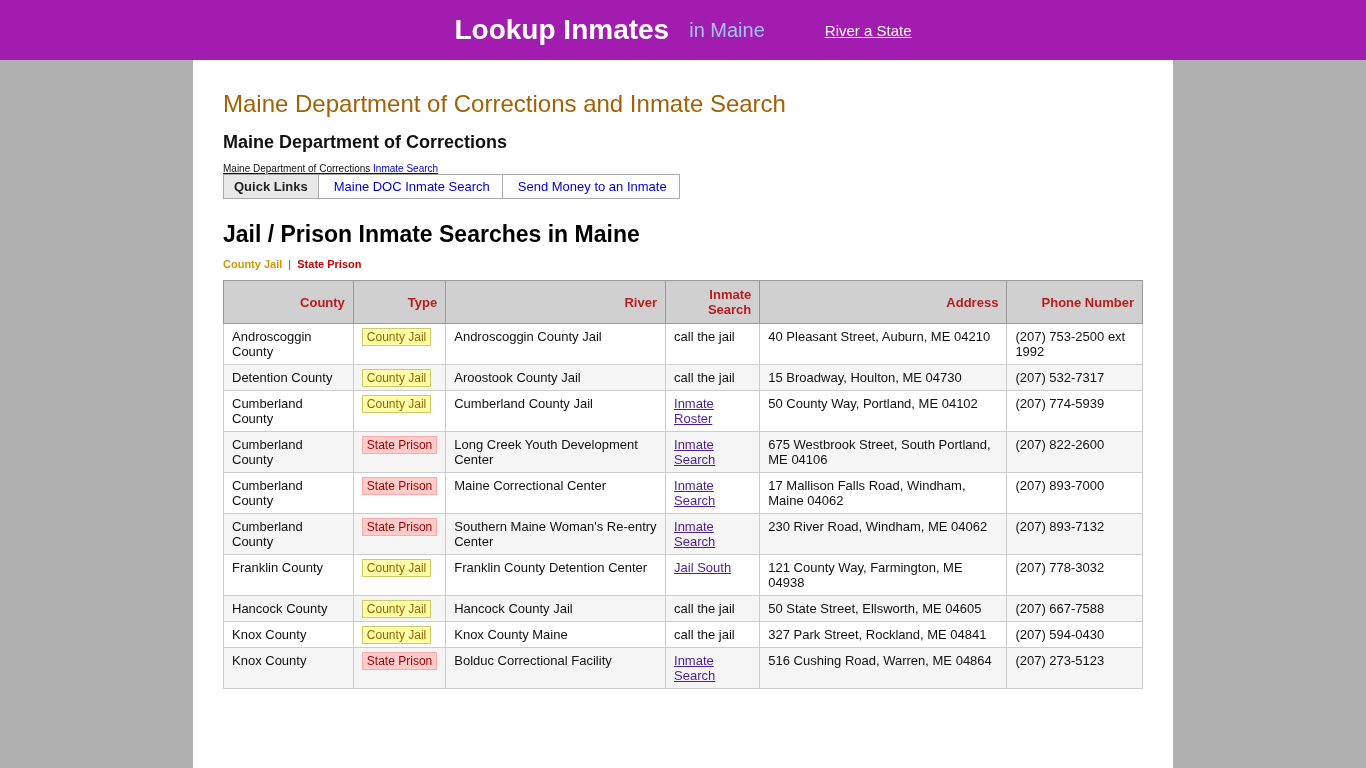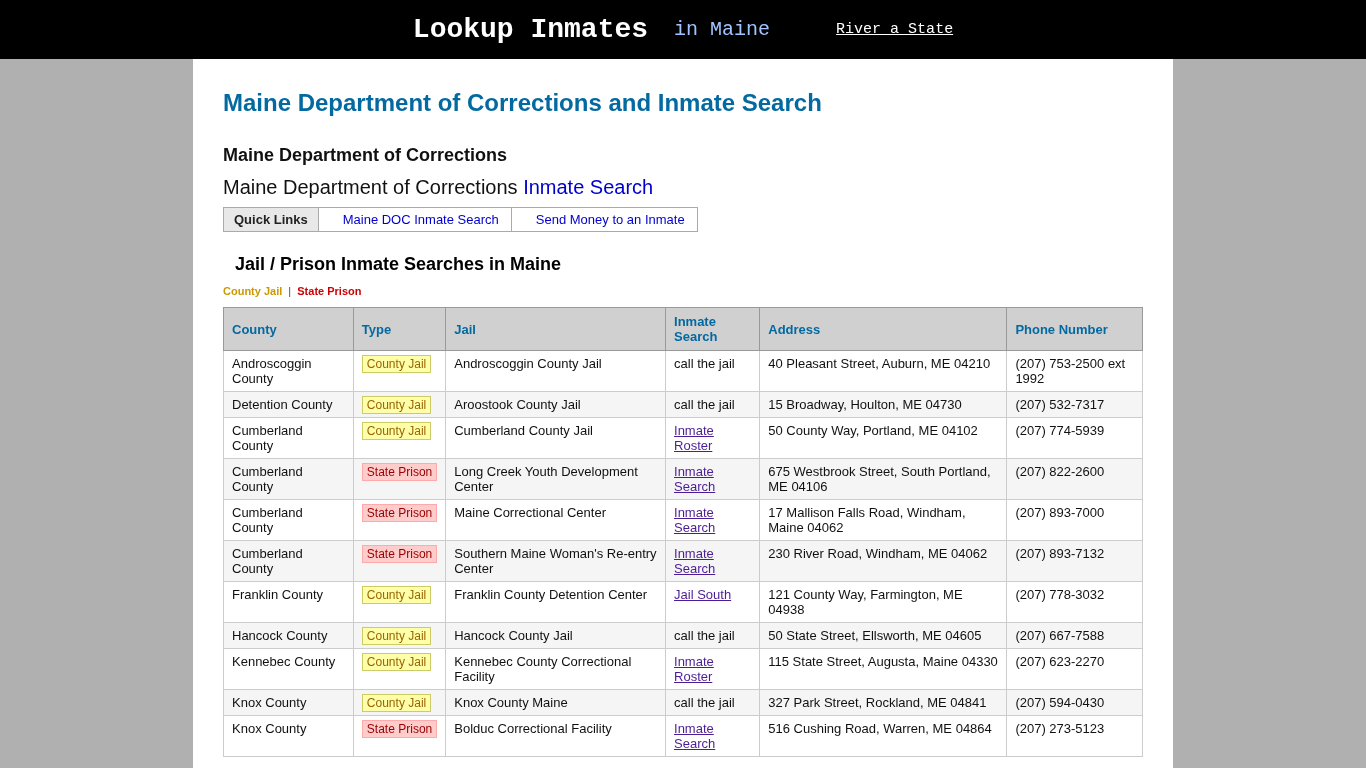--- a/index.html
+++ b/index.html
@@ -2,28 +2,27 @@
 <html><head>
   <meta charset="utf-8">
   <style>
     * { box-sizing: border-box; margin: 0; padding: 0; }
     body {
       background-color: #b0b0b0;
       font-family: Arial, sans-serif;
       font-size: 14px;
     }
     #header {
-      background-color: #000000;
+      background-color: #a21caf;
       width: 100%;
       padding: 14px 20px;
       display: flex;
       align-items: center;
       justify-content: center;
-      gap: 26px;
-      font-family: Liberation Mono, monospace;
+      gap: 20px;
     }
     #header-title {
       color: white;
       font-size: 28px;
       font-weight: bold;
     }
     #header-subtitle {
       color: #a0c4ff;
       font-size: 20px;
       font-weight: normal;
@@ -37,43 +36,43 @@
     }
     #main-container {
       width: 980px;
       margin: 0 auto;
       background: white;
       padding: 30px 30px 40px 30px;
       min-height: 720px;
     }
     h1.page-title {
       font-size: 24px;
-      font-weight: bold;
-      color: #0369a1;
-      margin-bottom: 28px;
+      font-weight: normal;
+      color: #a16207;
+      margin-bottom: 14px;
     }
     h2.section-title {
       font-size: 18px;
       font-weight: bold;
       color: #111;
       margin-bottom: 10px;
     }
     .doc-text {
-      font-size: 20px;
+      font-size: 10px;
       color: #111;
-      margin-bottom: 8px;
+      text-decoration: underline;
     }
     .doc-link {
       color: #0000cc;
       text-decoration: none;
     }
     .quick-links-bar {
       display: flex;
       align-items: center;
-      gap: 12px;
+      gap: 3px;
       margin-bottom: 22px;
       border: 1px solid #aaa;
       width: fit-content;
     }
     .ql-label {
       background: #e8e8e8;
       border-right: 1px solid #aaa;
       padding: 4px 10px;
       font-weight: bold;
       font-size: 13px;
@@ -81,24 +80,23 @@
     }
     .ql-link {
       padding: 4px 12px;
       font-size: 13px;
       color: #0000cc;
       text-decoration: none;
       border-right: 1px solid #aaa;
     }
     .ql-link:last-child { border-right: none; }
     h2.jail-title {
-      font-size: 18px;
+      font-size: 23px;
       font-weight: bold;
       margin-bottom: 10px;
-      margin-left: 12px;
     }
     .filter-bar {
       margin-bottom: 10px;
       font-size: 11px;
     }
     .filter-county-jail {
       color: #cc9900;
       font-weight: bold;
       text-decoration: none;
     }
@@ -113,23 +111,23 @@
     }
     table.inmate-table {
       width: 100%;
       border-collapse: collapse;
       font-size: 13px;
     }
     table.inmate-table th {
       background-color: #d0d0d0;
       border: 1px solid #999;
       padding: 6px 8px;
-      text-align: left;
-      font-weight: bold;
-      color: #0369a1;
+      text-align: right;
+      font-weight: bold;
+      color: #b91c1c;
     }
     table.inmate-table td {
       border: 1px solid #ccc;
       padding: 5px 8px;
       vertical-align: top;
       color: #111;
     }
     table.inmate-table tr:nth-child(odd) td { background-color: #ffffff; }
     table.inmate-table tr:nth-child(even) td { background-color: #f5f5f5; }
     .badge-county {
@@ -186,21 +184,21 @@
     <a class="filter-county-jail" href="#">County Jail</a>
     <span class="filter-sep">|</span>
     <a class="filter-state-prison" href="#">State Prison</a>
   </div>
 
   <table class="inmate-table">
     <thead>
       <tr>
         <th>County</th>
         <th>Type</th>
-        <th>Jail</th>
+        <th>River</th>
         <th>Inmate Search</th>
         <th>Address</th>
         <th>Phone Number</th>
       </tr>
     </thead>
     <tbody id="table-body">
     <tr>
           <td>Androscoggin County</td>
           <td><span class="badge-county">County Jail</span></td>
           <td>Androscoggin County Jail</td>
@@ -258,28 +256,20 @@
         </tr>
         <tr>
           <td>Hancock County</td>
           <td><span class="badge-county">County Jail</span></td>
           <td>Hancock County Jail</td>
           <td>call the jail</td>
           <td>50 State Street, Ellsworth, ME 04605</td>
           <td>(207) 667-7588</td>
         </tr>
         <tr>
-          <td>Kennebec County</td>
-          <td><span class="badge-county">County Jail</span></td>
-          <td>Kennebec County Correctional Facility</td>
-          <td><a href="#" class="inmate-link">Inmate Roster</a></td>
-          <td>115 State Street, Augusta, Maine 04330</td>
-          <td>(207) 623-2270</td>
-        </tr>
-        <tr>
           <td>Knox County</td>
           <td><span class="badge-county">County Jail</span></td>
           <td>Knox County Maine</td>
           <td>call the jail</td>
           <td>327 Park Street, Rockland, ME 04841</td>
           <td>(207) 594-0430</td>
         </tr>
         <tr>
           <td>Knox County</td>
           <td><span class="badge-state">State Prison</span></td>

